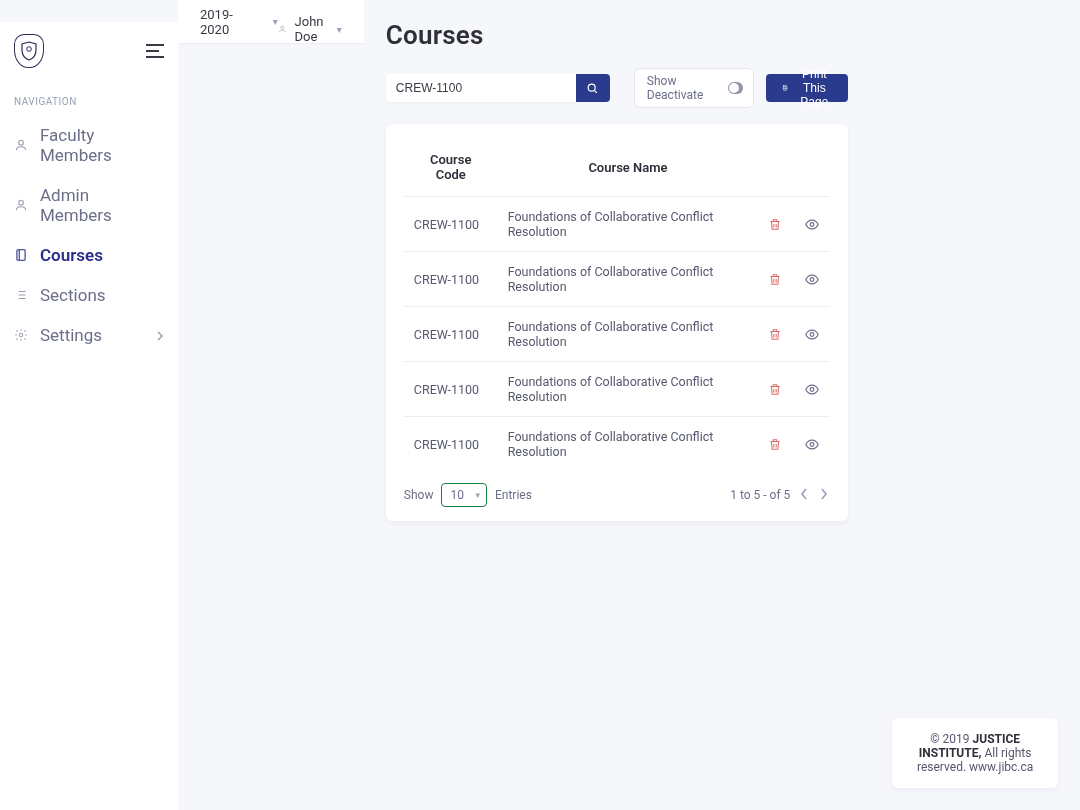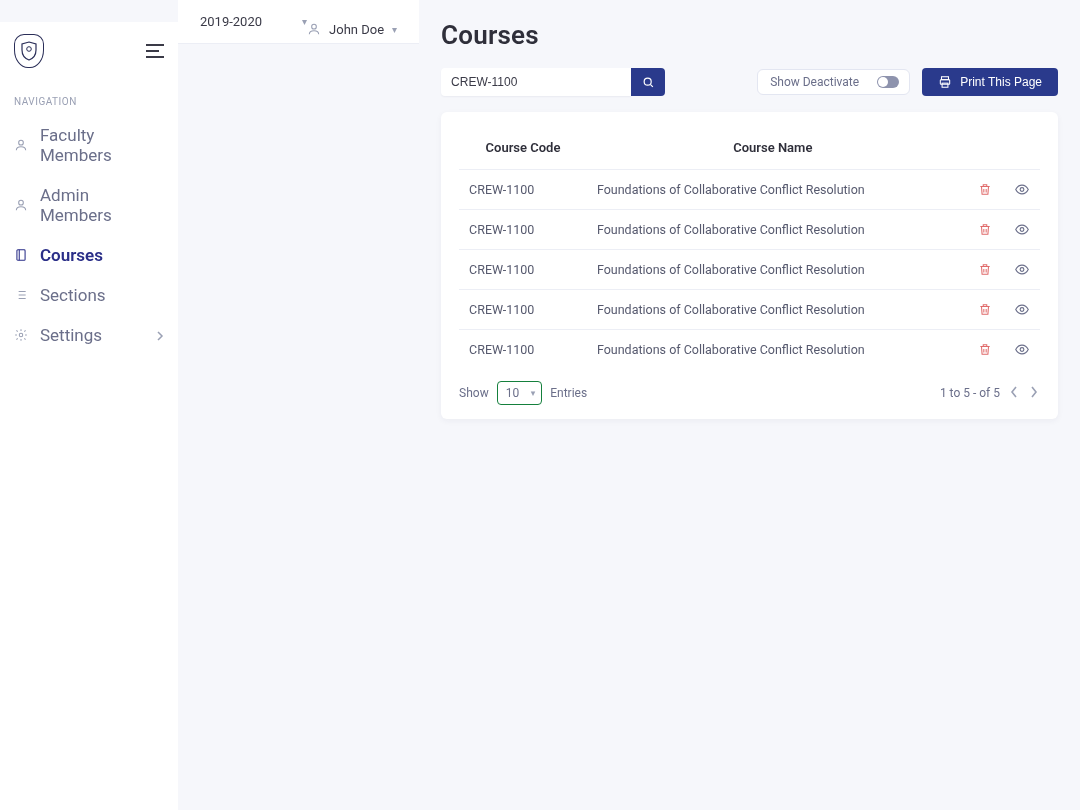--- a/index.html
+++ b/index.html
@@ -511,13 +511,16 @@
           <button class="page-nav">
             <svg width="8" height="12" viewBox="0 0 8 12">
                 <path d="M2 1l4 5-4 5" stroke="#9aa0b4" stroke-width="1.6" fill="none"></path>
               </svg>
           </button>
         </div>
       </div>
     </div>
   </div>
 
+  <div class="footer-bar">
+    <span>© 2019 </span><strong>JUSTICE INSTITUTE,</strong><span>  All rights reserved. www.jibc.ca</span>
+  </div>
 </div>
 
 </body></html>

